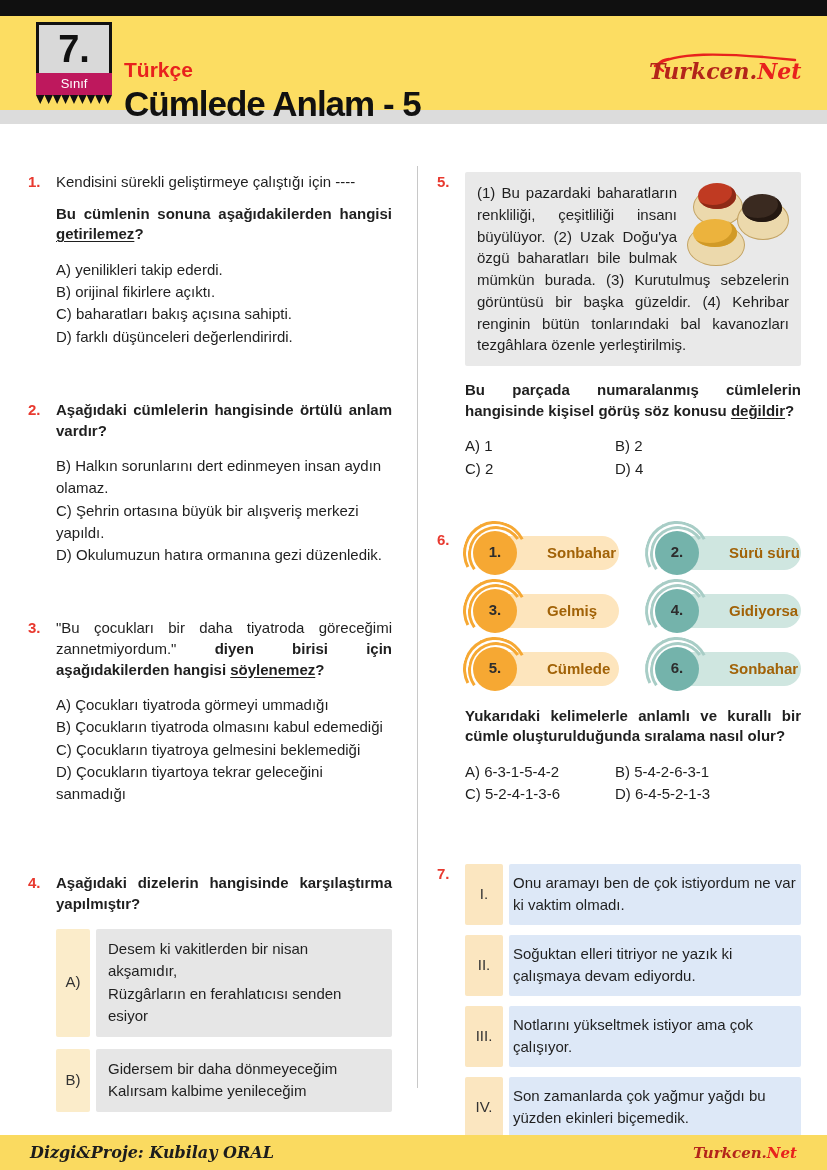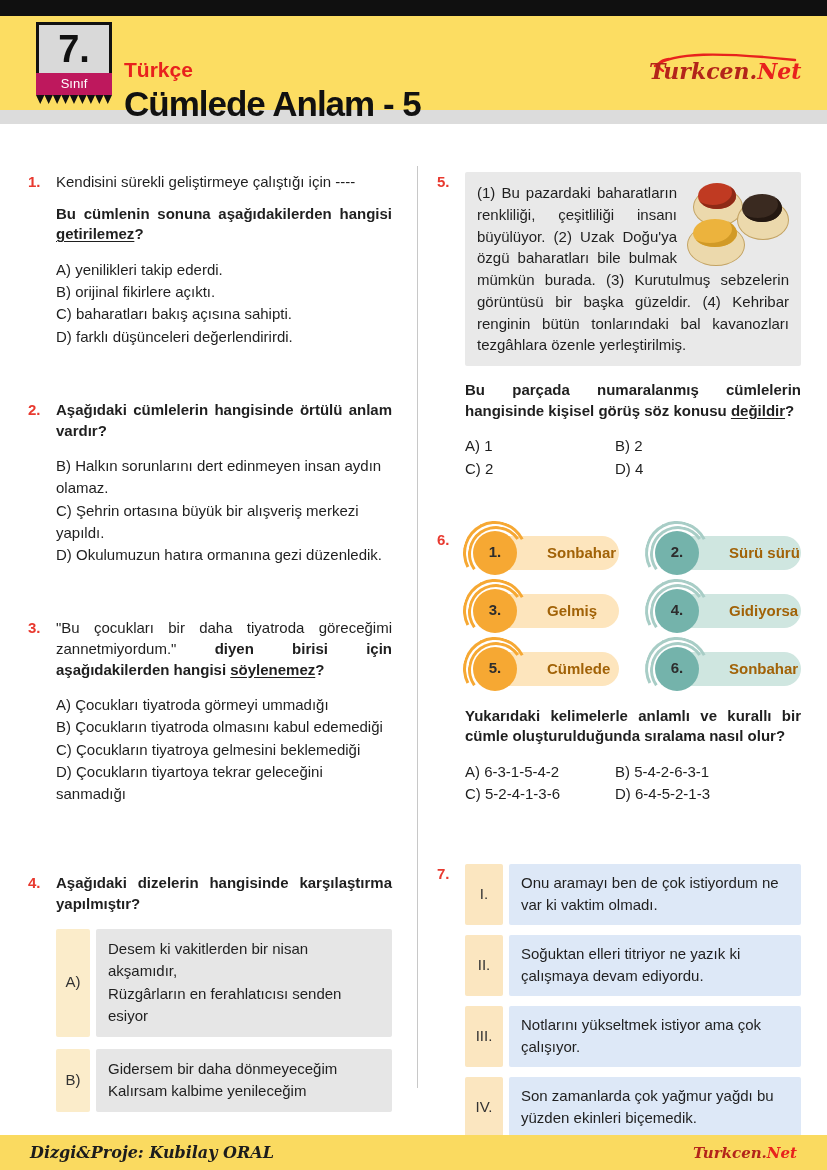--- a/index.html
+++ b/index.html
@@ -82,21 +82,21 @@
   .arc-outer { left:-16px; top:-15px; width:58px; height:58px; transform:rotate(18deg); }
   .arc-inner { left:-11px; top:-10px; width:50px; height:50px; transform:rotate(10deg); }
   .pill.orange .arc { border-top-color:#f6a833; border-left-color:#f6a833; }
   .pill.teal .arc { border-top-color:#a8cdc6; border-left-color:#a8cdc6; }
   .pill-word { position:absolute; left:68px; top:50%; transform:translateY(-50%); font-size:15px; color:#a16207;font-weight:bold; }
 
   
   .num-row { display:flex; gap:6px; margin-bottom:10px; }
   .num-cell { width:38px; flex:none; background:#fbe6c0; border-radius:2px;
     display:flex; align-items:center; justify-content:center; font-size:15px; color:#333; }
-  .sent-cell { flex:1; background:#dde8f7; border-radius:2px; padding:8px 12px; line-height:1.5; }
+  .sent-cell { flex:1; background:#dde8f7; border-radius:2px; padding:8px 4px; line-height:1.5; }
 
   
   .mb-q1 { margin-bottom:52px; }
   .mb-q2 { margin-bottom:52px; }
   .mb-q3 { margin-bottom:68px; }
   .mb-q5 { margin-bottom:50px; }
   .mb-q6 { margin-bottom:58px; }
 
   
   .footer { position:absolute; left:0; bottom:0; width:827px; height:35px; background:#fada60;

